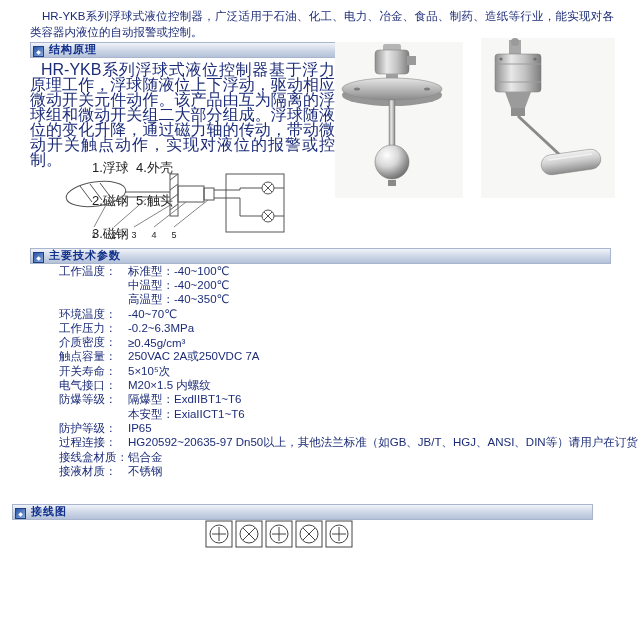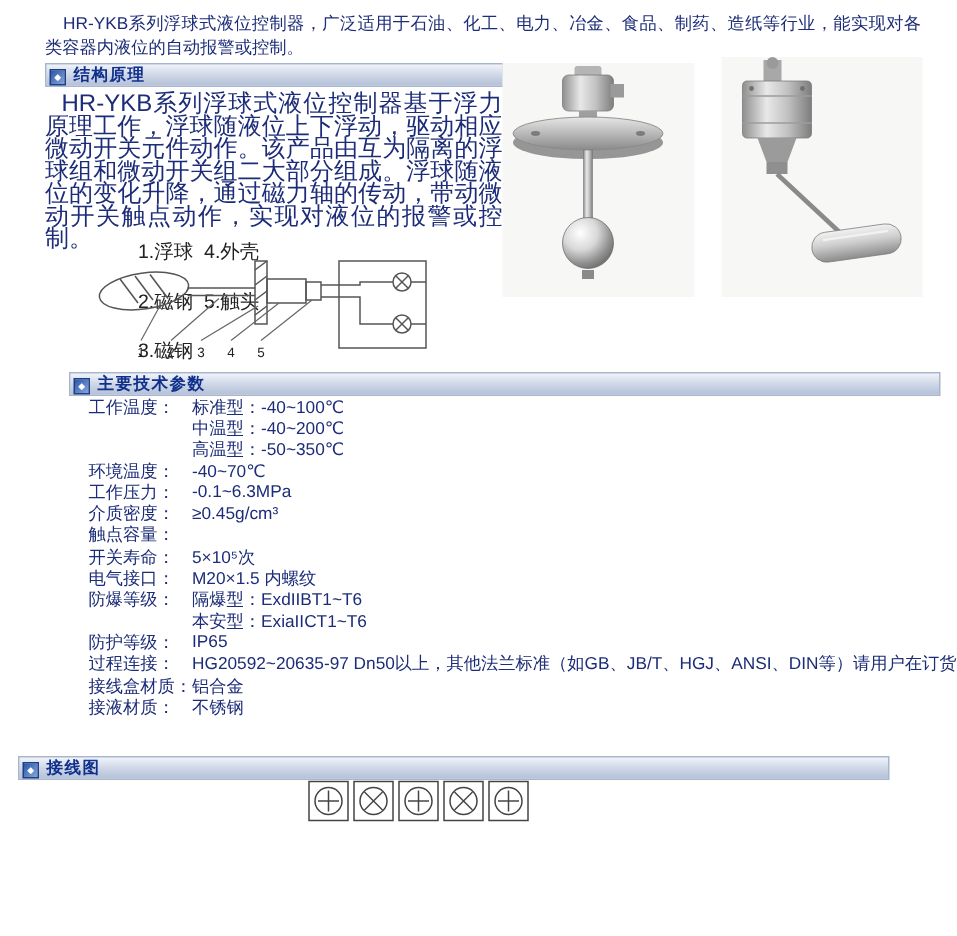--- a/index.html
+++ b/index.html
@@ -10,21 +10,21 @@
          color:#1c2c78;text-align:justify;text-indent:12px;margin:0;}
 
   .section-bar{position:absolute;height:16px;display:flex;align-items:flex-end;gap:5px;padding-left:2px;
          background:linear-gradient(180deg,#f0f3f9 0%,#ccd5e6 55%,#b4c1d8 100%);
          border:1px solid #a8b5cd;box-sizing:border-box;}
   .section-icon{width:11px;height:11px;display:flex;align-items:center;justify-content:center;
          font-size:6px;color:#ffffff;background:linear-gradient(135deg,#2a56a8,#86a7dc);
          border:1px solid #1d3f85;box-sizing:border-box;}
   .section-title{font-size:11px;font-weight:bold;color:#10308c;letter-spacing:1px;}
   .bar-structure{left:30px;top:42px;width:306px;}
-  .bar-params{left:30px;top:248px;width:581px;margin-left:16px;}
+  .bar-params{left:30px;top:248px;width:581px;}
   .bar-wiring{left:12px;top:504px;width:581px;}
 
   .structure-body{position:absolute;left:30px;top:62px;width:305px;font-size:16px;line-height:15px;
          color:#1c2c78;text-align:justify;text-indent:11px;margin:0;}
 
   .legend{position:absolute;left:92px;top:140px;font-size:13px;line-height:11px;color:#222222;white-space:pre;}
   .structure-diagram{position:absolute;left:58px;top:172px;}
   .product-photos{position:absolute;left:333px;top:38px;}
 
   .params{position:absolute;left:32px;top:264px;width:582px;margin-left:27px;}
@@ -165,36 +165,37 @@
     <div class="param-row">
         <span class="p-label">工作温度：</span>
         <span class="p-value">标准型：-40~100℃</span>
       </div>
     <div class="param-row">
         <span class="p-label"></span>
         <span class="p-value">中温型：-40~200℃</span>
       </div>
     <div class="param-row">
         <span class="p-label"></span>
-        <span class="p-value">高温型：-50~350℃</span>
+        <span class="p-value">高温型：-40~350℃</span>
       </div>
     <div class="param-row">
         <span class="p-label">环境温度：</span>
         <span class="p-value">-40~70℃</span>
       </div>
     <div class="param-row">
         <span class="p-label">工作压力：</span>
-        <span class="p-value">-0.1~6.3MPa</span>
+        <span class="p-value">-0.2~6.3MPa</span>
       </div>
     <div class="param-row">
         <span class="p-label">介质密度：</span>
         <span class="p-value">≥0.45g/cm³</span>
       </div>
     <div class="param-row">
         <span class="p-label">触点容量：</span>
+        <span class="p-value">250VAC 2A或250VDC 7A</span>
       </div>
     <div class="param-row">
         <span class="p-label">开关寿命：</span>
         <span class="p-value">5×10⁵次</span>
       </div>
     <div class="param-row">
         <span class="p-label">电气接口：</span>
         <span class="p-value">M20×1.5 内螺纹</span>
       </div>
     <div class="param-row">

